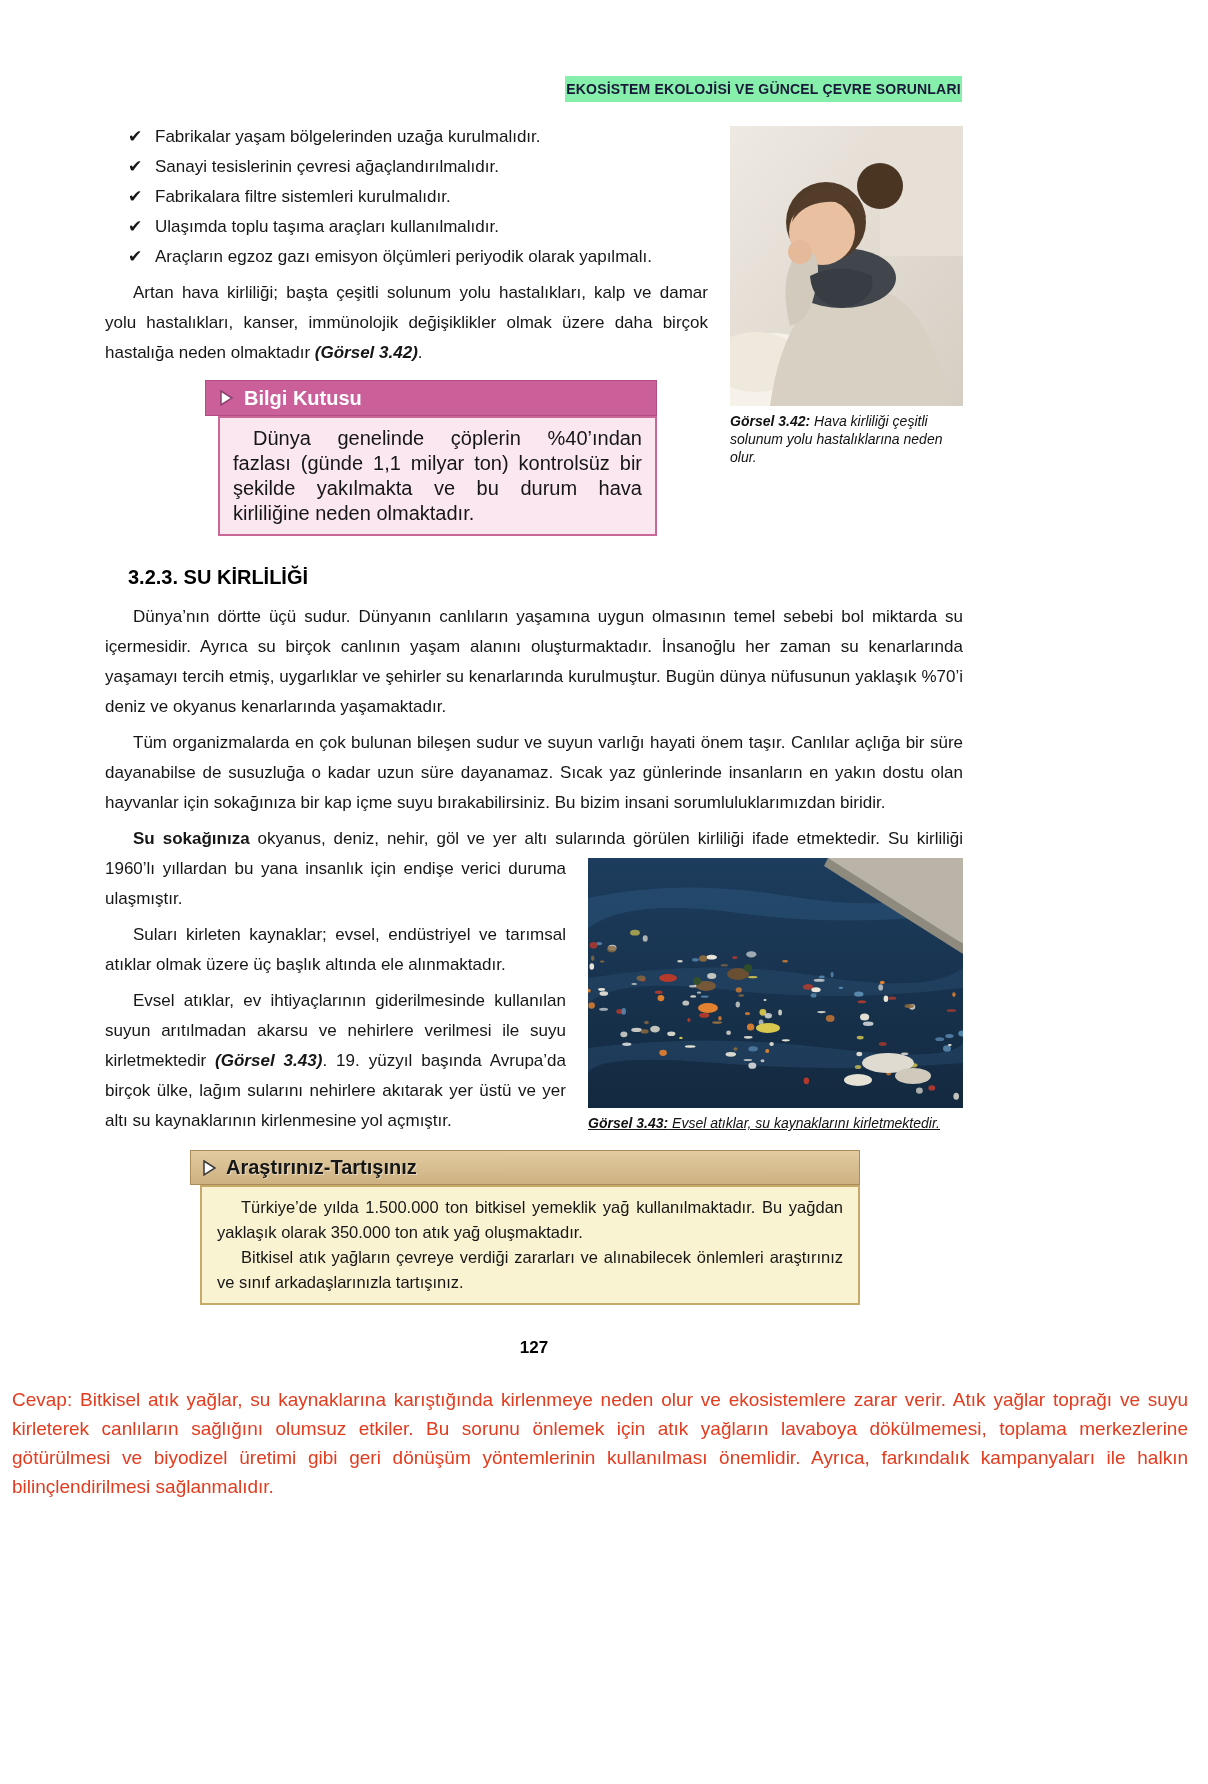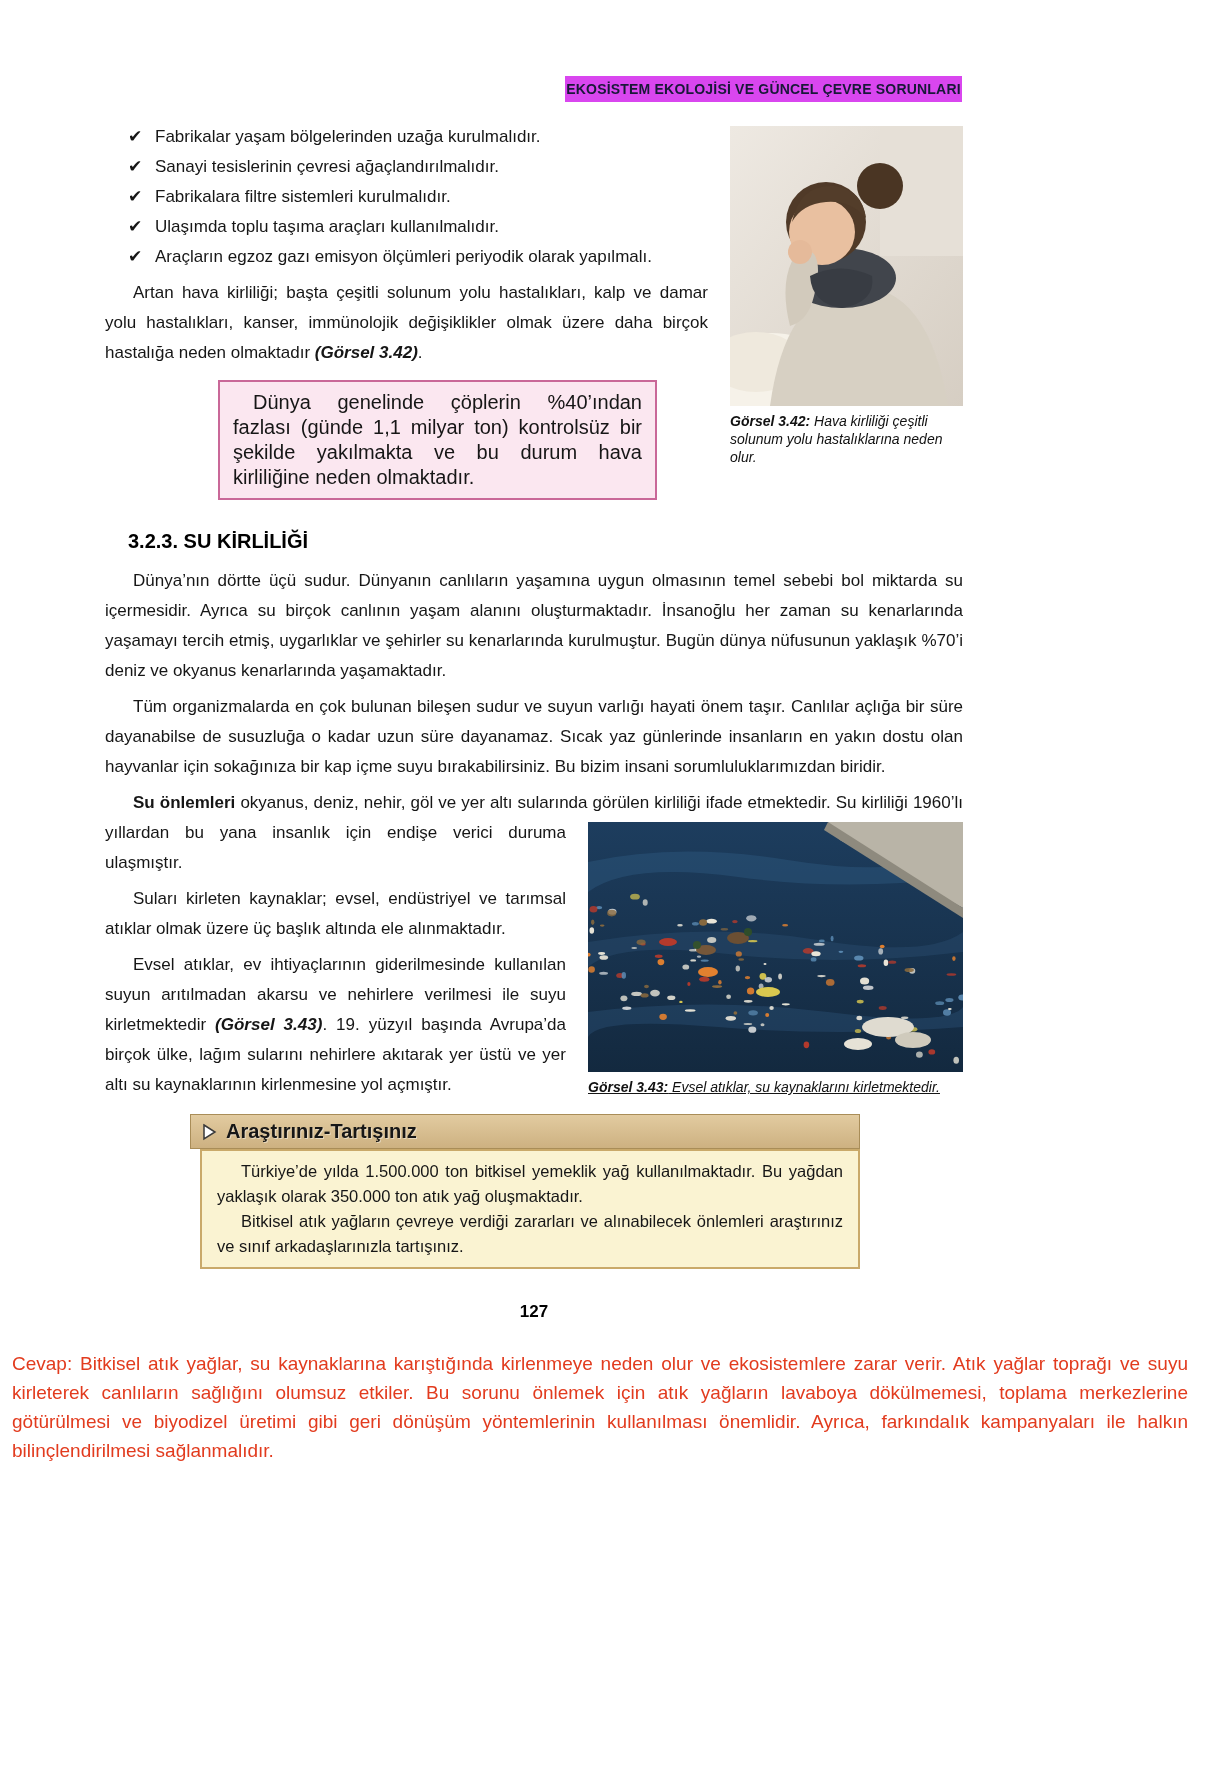--- a/index.html
+++ b/index.html
@@ -1,20 +1,20 @@
 <!DOCTYPE html>
 <html lang="tr"><head>
 <meta charset="utf-8">
 <style>
   * { margin:0; padding:0; box-sizing:border-box; }
   html, body { background:#ffffff; }
   body { width:1208px; font-family:"Liberation Sans","DejaVu Sans",sans-serif; color:#161616; }
   .page { position:relative; width:1208px; height:1784px; background:#fff; overflow:hidden; }
 
-  .header-band { margin:76px 246px 0 auto; width:397px; height:26px; background:#d946ef;
+  .header-band { margin:76px 246px 0 auto; width:397px; height:26px; background:#86efac;
                  display:flex; align-items:center; justify-content:center; }
   .header-band span { font-size:14px; font-weight:bold; color:#181838; letter-spacing:.2px; white-space:nowrap; }
 
   .content { margin:20px 245px 0 105px; width:858px; font-size:17px; line-height:30px; text-align:justify; }
 
   .fig-air { float:right; width:233px; margin:4px 0 8px 22px; text-align:left; }
   .fig-air svg, .fig-water svg { display:block; }
   .figcaption { display:block; font-size:14px; line-height:18px; font-style:italic; margin-top:6px;
                 text-align:left; color:#111; text-indent:0; }
   .figcaption .cap-label { font-weight:bold; font-style:italic; }
@@ -90,29 +90,35 @@
       <li><span class="check">✔</span><span>Fabrikalar yaşam bölgelerinden uzağa kurulmalıdır.</span></li>
       <li><span class="check">✔</span><span>Sanayi tesislerinin çevresi ağaçlandırılmalıdır.</span></li>
       <li><span class="check">✔</span><span>Fabrikalara filtre sistemleri kurulmalıdır.</span></li>
       <li><span class="check">✔</span><span>Ulaşımda toplu taşıma araçları kullanılmalıdır.</span></li>
       <li><span class="check">✔</span><span>Araçların egzoz gazı emisyon ölçümleri periyodik olarak yapılmalı.</span></li>
     </ul>
 
     <p class="para"><span>Artan hava kirliliği; başta çeşitli solunum yolu hastalıkları, kalp ve damar yolu hastalıkları, kanser, immünolojik değişiklikler olmak üzere daha birçok hastalığa neden olmaktadır </span><span class="boldref">(Görsel 3.42)</span><span>.</span></p>
 
     <div class="bilgi">
+      <div class="bilgi-header">
+        <svg width="17" height="18" viewBox="0 0 17 18">
+          <path d="M3 2 L14 9 L3 16 Z" fill="#ffffff" stroke="#8d3f6e" stroke-width="1.5"></path>
+        </svg>
+        <span class="bilgi-title">Bilgi Kutusu</span>
+      </div>
       <div class="bilgi-body">Dünya genelinde çöplerin %40’ından fazlası (günde 1,1 milyar ton) kontrolsüz bir şekilde yakılmakta ve bu durum hava kirliliğine neden olmaktadır.</div>
     </div>
 
     <h2 class="sec">3.2.3. SU KİRLİLİĞİ</h2>
 
     <p class="para">Dünya’nın dörtte üçü sudur. Dünyanın canlıların yaşamına uygun olmasının temel sebebi bol miktarda su içermesidir. Ayrıca su birçok canlının yaşam alanını oluşturmaktadır. İnsanoğlu her zaman su kenarlarında yaşamayı tercih etmiş, uygarlıklar ve şehirler su kenarlarında kurulmuştur. Bugün dünya nüfusunun yaklaşık %70’i deniz ve okyanus kenarlarında yaşamaktadır.</p>
     <p class="para">Tüm organizmalarda en çok bulunan bileşen sudur ve suyun varlığı hayati önem taşır. Canlılar açlığa bir süre dayanabilse de susuzluğa o kadar uzun süre dayanamaz. Sıcak yaz günlerinde insanların en yakın dostu olan hayvanlar için sokağınıza bir kap içme suyu bırakabilirsiniz. Bu bizim insani sorumluluklarımızdan biridir.</p>
 
-    <p class="para"><span class="bold">Su önlemleri</span><span> okyanus, deniz, nehir, göl ve yer altı sularında görülen kirliliği ifade etmektedir. Su kirliliği</span><span class="fig-water">
+    <p class="para"><span class="bold">Su sokağınıza</span><span> okyanus, deniz, nehir, göl ve yer altı sularında görülen kirliliği ifade etmektedir. Su kirliliği</span><span class="fig-water">
           <svg viewBox="0 0 375 250" width="375" height="250">
         <defs>
           <linearGradient id="wat" x1="0" y1="0" x2="0" y2="1">
             <stop offset="0" stop-color="#1d3d5e"></stop>
             <stop offset="1" stop-color="#13293f"></stop>
           </linearGradient>
         </defs>
         <rect width="375" height="250" fill="url(#wat)"></rect>
         <path d="M0 40 Q90 20 200 38 T375 30 L375 55 Q260 70 150 55 T0 70 Z" fill="#2c567c" opacity=".5"></path>
         <path d="M0 120 Q120 100 230 118 T375 110 L375 130 Q250 145 140 132 T0 145 Z" fill="#27496b" opacity=".5"></path>

